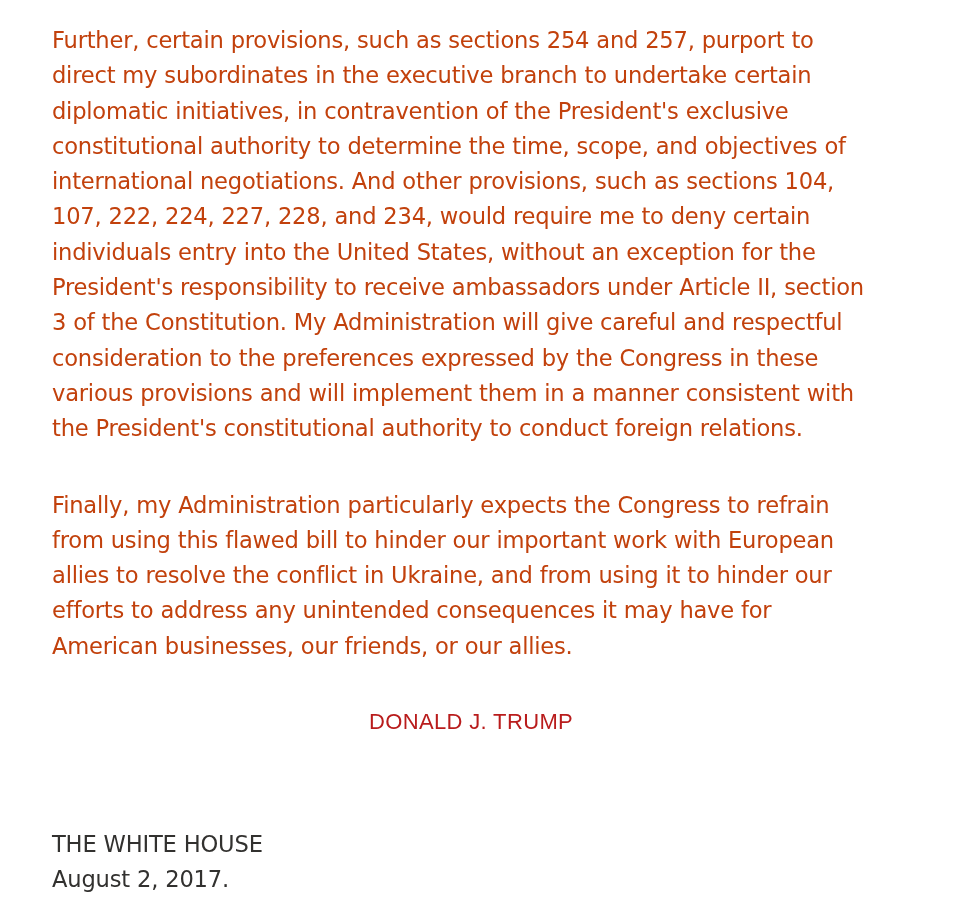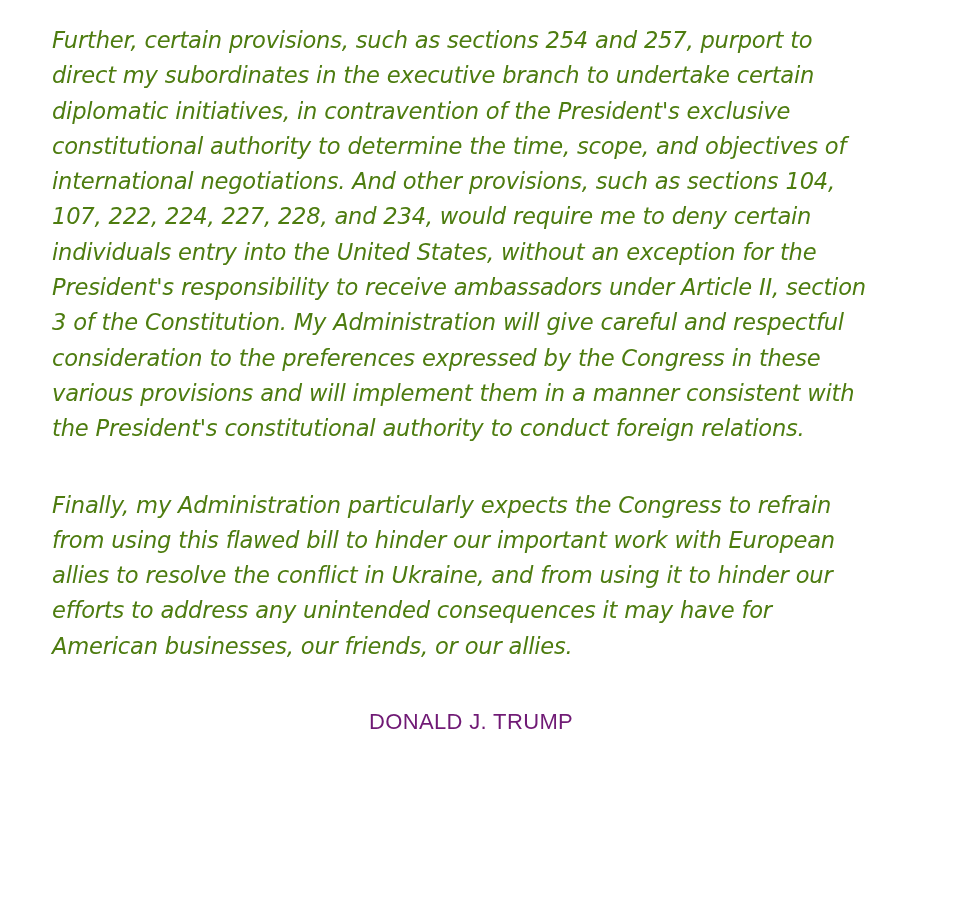--- a/index.html
+++ b/index.html
@@ -28,44 +28,43 @@
     left: 52px;
     top: 23px;
     width: 826px;
   }
 
   .para {
     margin: 0 0 21px 0;
     font-family: "DejaVu Sans", "Liberation Sans", sans-serif;
     font-size: 22.6px;
     line-height: 35.3px;
-    color: #4d7c0f;
+    color: #c2410c;
     letter-spacing: -0.22px;
     word-spacing: 0.1px;
     text-align: left;
     font-weight: 400;
-    font-style: italic;
     -webkit-font-smoothing: antialiased;
   }
   .para:last-child {
     margin-bottom: 0;
     margin-top: 41px;
   }
 
   
   .signature-block {
     position: absolute;
     left: 369px;
     top: 708px;
   }
   .signature-name {
     font-family: "Liberation Sans", "DejaVu Sans", sans-serif;
     font-size: 22px;
     line-height: 28px;
-    color: #701a75;
+    color: #b91c1c;
     letter-spacing: 0.35px;
     font-weight: 400;
     white-space: nowrap;
   }
 
   
   .closing-block {
     position: absolute;
     left: 52px;
     top: 827px;
@@ -87,14 +86,18 @@
 
   <div class="prose-block">
     <p class="para">Further, certain provisions, such as sections 254 and 257, purport to direct my subordinates in the executive branch to undertake certain diplomatic initiatives, in contravention of the President's exclusive constitutional authority to determine the time, scope, and objectives of international negotiations.  And other provisions, such as sections 104, 107, 222, 224, 227, 228, and 234, would require me to deny certain individuals entry into the United States, without an exception for the President's responsibility to receive ambassadors under Article II, section 3 of the Constitution.  My Administration will give careful and respectful consideration to the preferences expressed by the Congress in these various provisions and will implement them in a manner consistent with the President's constitutional authority to conduct foreign relations.</p>
     <p class="para">Finally, my Administration particularly expects the Congress to refrain from using this flawed bill to hinder our important work with European allies to resolve the conflict in Ukraine, and from using it to hinder our efforts to address any unintended consequences it may have for American businesses, our friends, or our allies.</p>
   </div>
 
   <div class="signature-block">
     <div class="signature-name">DONALD J. TRUMP</div>
   </div>
 
+  <div class="closing-block">
+    <div class="closing-line">THE WHITE HOUSE</div>
+    <div class="closing-line">August 2, 2017.</div>
+  </div>
 
 </div>
 
 </body></html>

